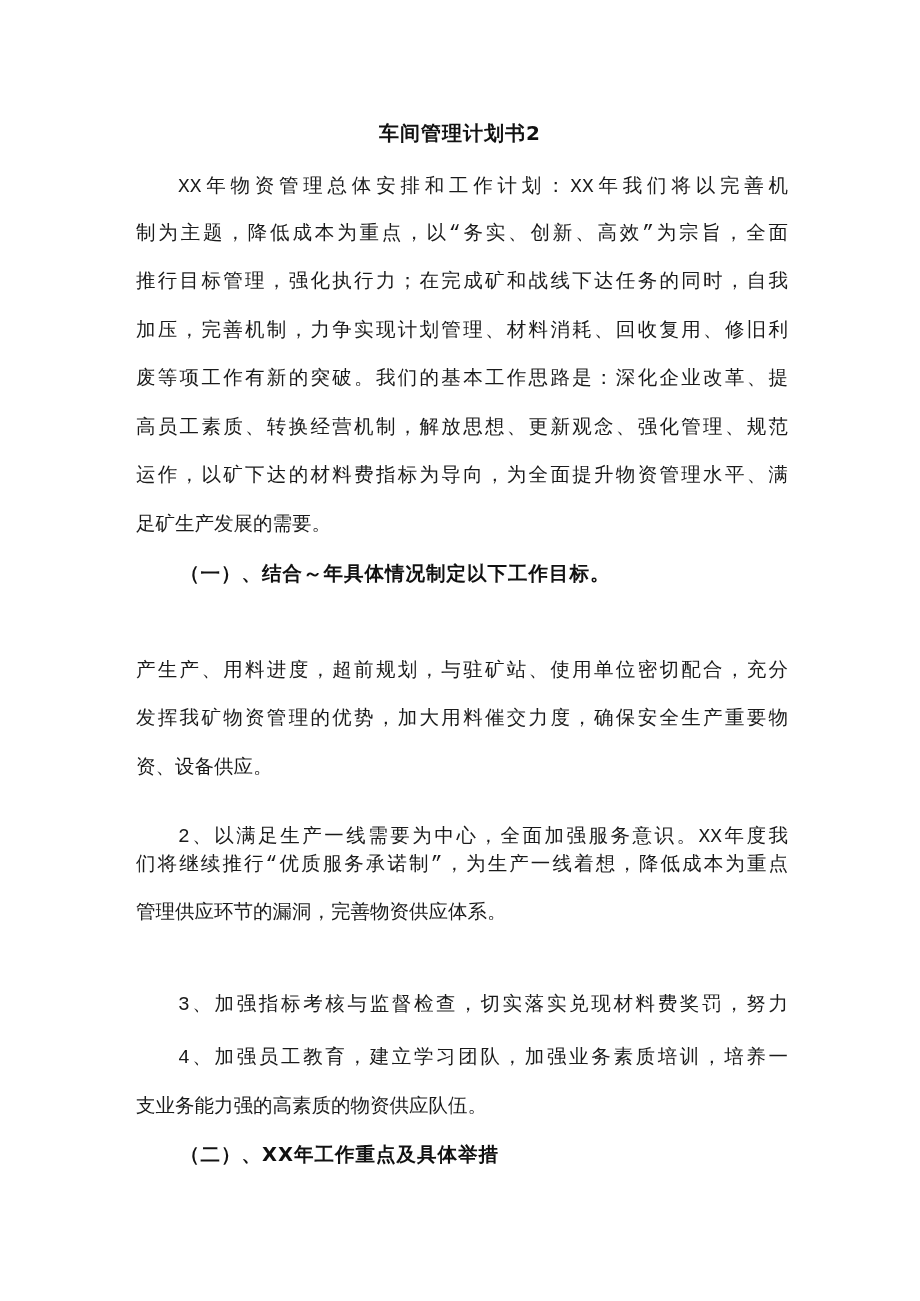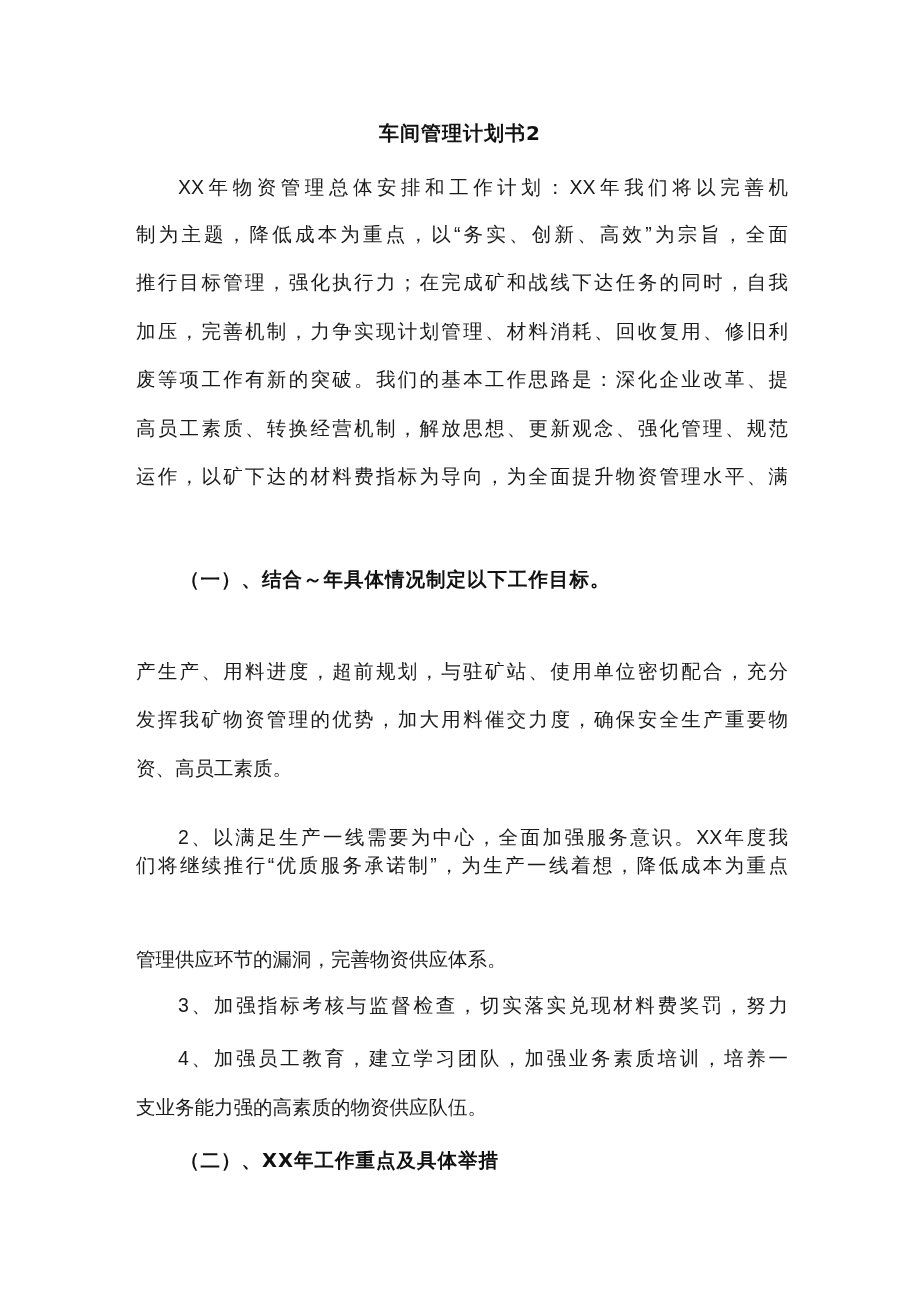--- a/index.html
+++ b/index.html
@@ -5,55 +5,56 @@
   html, body { margin: 0; padding: 0; background: #ffffff; }
   body { width: 920px; height: 1301px; position: relative; overflow: hidden; }
   .page { position: absolute; left: 0; top: 0; width: 920px; height: 1301px; background: #fff; }
   .title {
     position: absolute; left: 0; width: 920px; top: 120px;
     text-align: center; font-family: "DejaVu Sans", sans-serif;
     font-weight: bold; font-size: 20px; color: #111; letter-spacing: 1px;
   }
   .line {
     position: absolute; left: 136px; width: 652px; height: 30px;
-    font-family: Liberation Sans, sans-serif; font-size: 19.5px; color: #1a1a1a;
+    font-family: Liberation Mono, monospace; font-size: 19.5px; color: #1a1a1a;
     white-space: nowrap; text-align: justify; text-align-last: justify;
     line-height: 30px;
   }
   .line.last { text-align-last: left; }
   .line.indent { left: 178px; width: 610px; }
   .heading {
     position: absolute; left: 180px; height: 30px; line-height: 30px;
     font-family: "DejaVu Sans", sans-serif; font-weight: bold; font-size: 19.5px; color: #111;
-    white-space: nowrap; letter-spacing: 1px; margin-top: 6px;
+    white-space: nowrap; letter-spacing: 1px;
   }
 </style>
 </head>
 <body>
 
 <div class="page">
   <div class="title">车间管理计划书2</div>
 
   <div class="line indent" style="top:172px">XX年物资管理总体安排和工作计划：XX年我们将以完善机</div>
   <div class="line" style="top:219px">制为主题，降低成本为重点，以“务实、创新、高效”为宗旨，全面</div>
   <div class="line" style="top:267px">推行目标管理，强化执行力；在完成矿和战线下达任务的同时，自我</div>
   <div class="line" style="top:316px">加压，完善机制，力争实现计划管理、材料消耗、回收复用、修旧利</div>
   <div class="line" style="top:413px">高员工素质、转换经营机制，解放思想、更新观念、强化管理、规范</div>
   <div class="line" style="top:364px">废等项工作有新的突破。我们的基本工作思路是：深化企业改革、提</div>
   <div class="line" style="top:461px">运作，以矿下达的材料费指标为导向，为全面提升物资管理水平、满</div>
+  <div class="line last" style="top:510px">足矿生产发展的需要。</div>
 
   <div class="heading" style="top:559px">（一）、结合～年具体情况制定以下工作目标。</div>
 
   <div class="line" style="top:656px">产生产、用料进度，超前规划，与驻矿站、使用单位密切配合，充分</div>
   <div class="line" style="top:704px">发挥我矿物资管理的优势，加大用料催交力度，确保安全生产重要物</div>
-  <div class="line last" style="top:753px">资、高员工素质。</div>
+  <div class="line last" style="top:753px">资、设备供应。</div>
 
   <div class="line indent" style="top:822px">2、以满足生产一线需要为中心，全面加强服务意识。XX年度我</div>
   <div class="line" style="top:850px">们将继续推行“优质服务承诺制”，为生产一线着想，降低成本为重点</div>
-  <div class="line last" style="top:944px">管理供应环节的漏洞，完善物资供应体系。</div>
+  <div class="line last" style="top:898px">管理供应环节的漏洞，完善物资供应体系。</div>
 
   <div class="line indent" style="top:990px">3、加强指标考核与监督检查，切实落实兑现材料费奖罚，努力</div>
 
   <div class="line indent" style="top:1043px">4、加强员工教育，建立学习团队，加强业务素质培训，培养一</div>
   <div class="line last" style="top:1092px">支业务能力强的高素质的物资供应队伍。</div>
 
   <div class="heading" style="top:1140px">（二）、XX年工作重点及具体举措</div>
 </div>
 
 </body></html>

